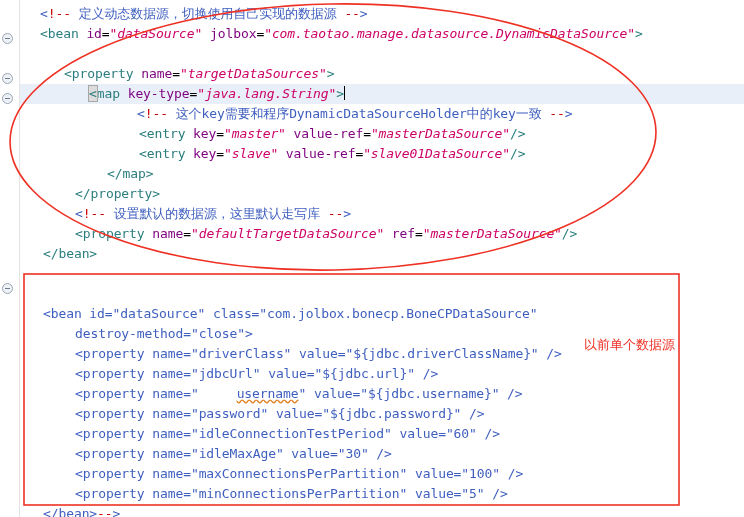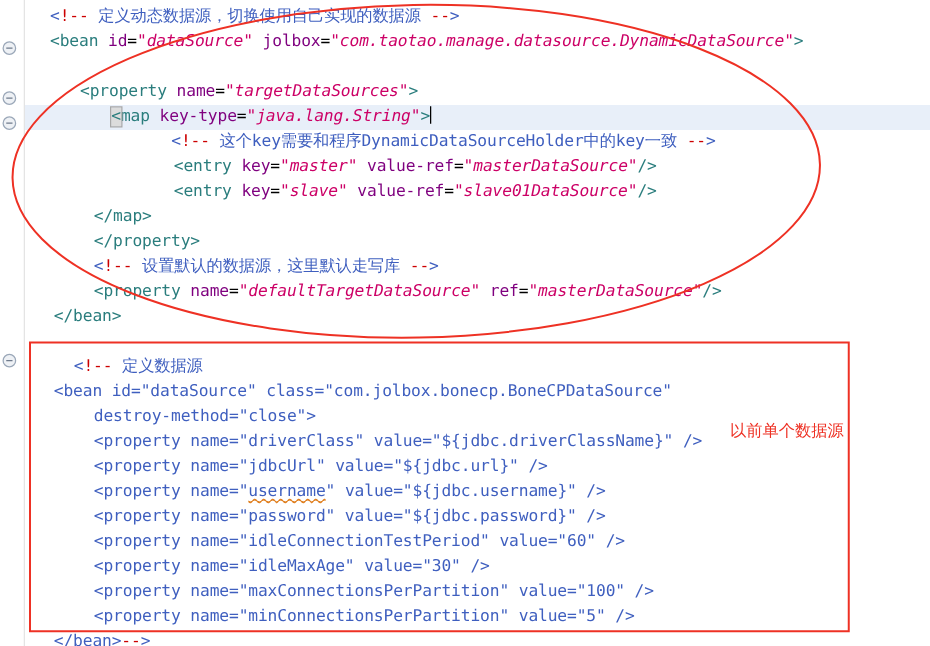--- a/index.html
+++ b/index.html
@@ -99,20 +99,21 @@
   
   .bracketbox {
     outline: 1px solid #a8a8a8;
     background: #dcdcdc;
     padding: 0 0px;
   }
   
   .wavy {
     text-decoration: underline wavy #e08020;
     text-decoration-skip-ink: none;
+    margin-left: 38px;
   }
 
   
   #annotations {
     position: absolute;
     left: 0; top: 0;
     width: 744px; height: 517px;
     pointer-events: none;
     z-index: 5;
   }
@@ -157,33 +158,32 @@
     <div class="line" style="top:64px"><span class="txt" style="padding-left:45px"><span class="tag-teal">&lt;property</span> <span class="attr">name</span><span class="eq">=</span><span class="val">"targetDataSources"</span><span class="tag-teal">&gt;</span></span></div>
 
     <div class="line current" style="top:84px"><span class="txt" style="padding-left:70px"><span class="bracketbox tag-teal">&lt;</span><span class="tag-teal">map</span> <span class="attr">key-type</span><span class="eq">=</span><span class="val">"java.lang.String"</span><span class="tag-teal">&gt;</span><span class="caret"></span></span></div>
 
     <div class="line" style="top:104px"><span class="txt" style="padding-left:118px"><span class="cmt">&lt;</span><span class="cmt-del">!--</span><span class="cmt"> 这个key需要和程序DynamicDataSourceHolder中的key一致 </span><span class="cmt-del">--</span><span class="cmt">&gt;</span></span></div>
 
     <div class="line" style="top:124px"><span class="txt" style="padding-left:120px"><span class="tag-teal">&lt;entry</span> <span class="attr">key</span><span class="eq">=</span><span class="val">"master"</span> <span class="attr">value-ref</span><span class="eq">=</span><span class="val">"masterDataSource"</span><span class="tag-teal">/&gt;</span></span></div>
 
     <div class="line" style="top:144px"><span class="txt" style="padding-left:120px"><span class="tag-teal">&lt;entry</span> <span class="attr">key</span><span class="eq">=</span><span class="val">"slave"</span> <span class="attr">value-ref</span><span class="eq">=</span><span class="val">"slave01DataSource"</span><span class="tag-teal">/&gt;</span></span></div>
 
-    <div class="line" style="top:164px"><span class="txt" style="padding-left:56px"><span class="tag-teal">&lt;/map&gt;</span></span></div>
+    <div class="line" style="top:164px"><span class="txt" style="padding-left:88px"><span class="tag-teal">&lt;/map&gt;</span></span></div>
 
     <div class="line" style="top:184px"><span class="txt" style="padding-left:56px"><span class="tag-teal">&lt;/property&gt;</span></span></div>
 
     <div class="line" style="top:204px"><span class="txt" style="padding-left:56px"><span class="cmt">&lt;</span><span class="cmt-del">!--</span><span class="cmt"> 设置默认的数据源，这里默认走写库 </span><span class="cmt-del">--</span><span class="cmt">&gt;</span></span></div>
 
     <div class="line" style="top:224px"><span class="txt" style="padding-left:56px"><span class="tag-teal">&lt;property</span> <span class="attr">name</span><span class="eq">=</span><span class="val">"defaultTargetDataSource"</span> <span class="attr">ref</span><span class="eq">=</span><span class="val">"masterDataSource"</span><span class="tag-teal">/&gt;</span></span></div>
 
     <div class="line" style="top:244px"><span class="txt" style="padding-left:24px"><span class="tag-teal">&lt;/bean&gt;</span></span></div>
 
     <div class="line" style="top:264px"><span class="txt"></span></div>
 
-    <div class="line" style="top:284px"><span class="txt cmtblk" style="padding-left:40px">&lt;<span class="cmt-del">!--</span> 定义数据源</span></div>
 
     <div class="line" style="top:304px"><span class="txt cmtblk" style="padding-left:24px">&lt;bean id="dataSource" class="com.jolbox.bonecp.BoneCPDataSource"</span></div>
 
     <div class="line" style="top:324px"><span class="txt cmtblk" style="padding-left:56px">destroy-method="close"&gt;</span></div>
 
     <div class="line" style="top:344px"><span class="txt cmtblk" style="padding-left:56px">&lt;property name="driverClass" value="${jdbc.driverClassName}" /&gt;</span></div>
 
     <div class="line" style="top:364px"><span class="txt cmtblk" style="padding-left:56px">&lt;property name="jdbcUrl" value="${jdbc.url}" /&gt;</span></div>
 
     <div class="line" style="top:384px"><span class="txt cmtblk" style="padding-left:56px">&lt;property name="<span class="wavy">username</span>" value="${jdbc.username}" /&gt;</span></div>

